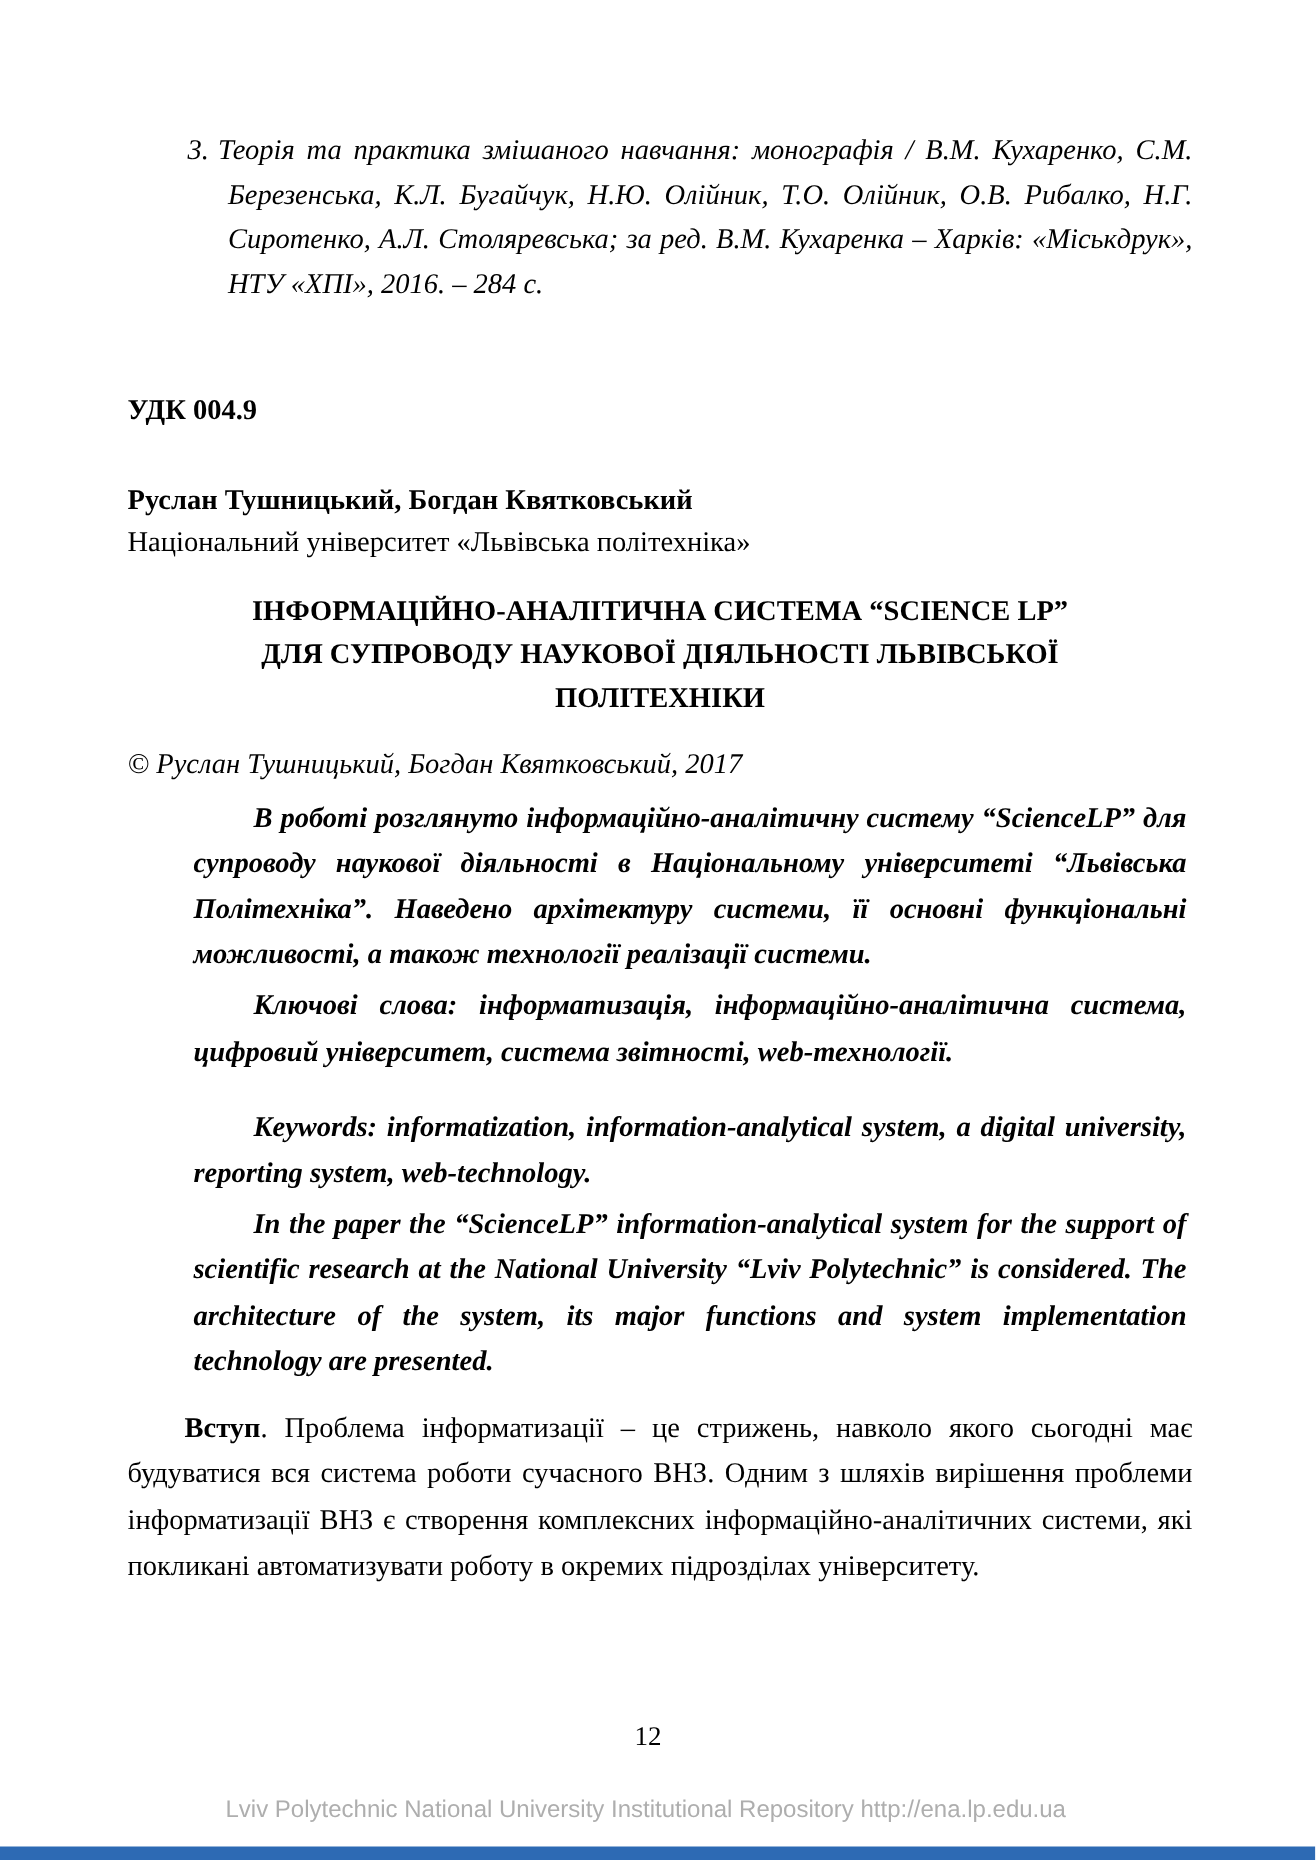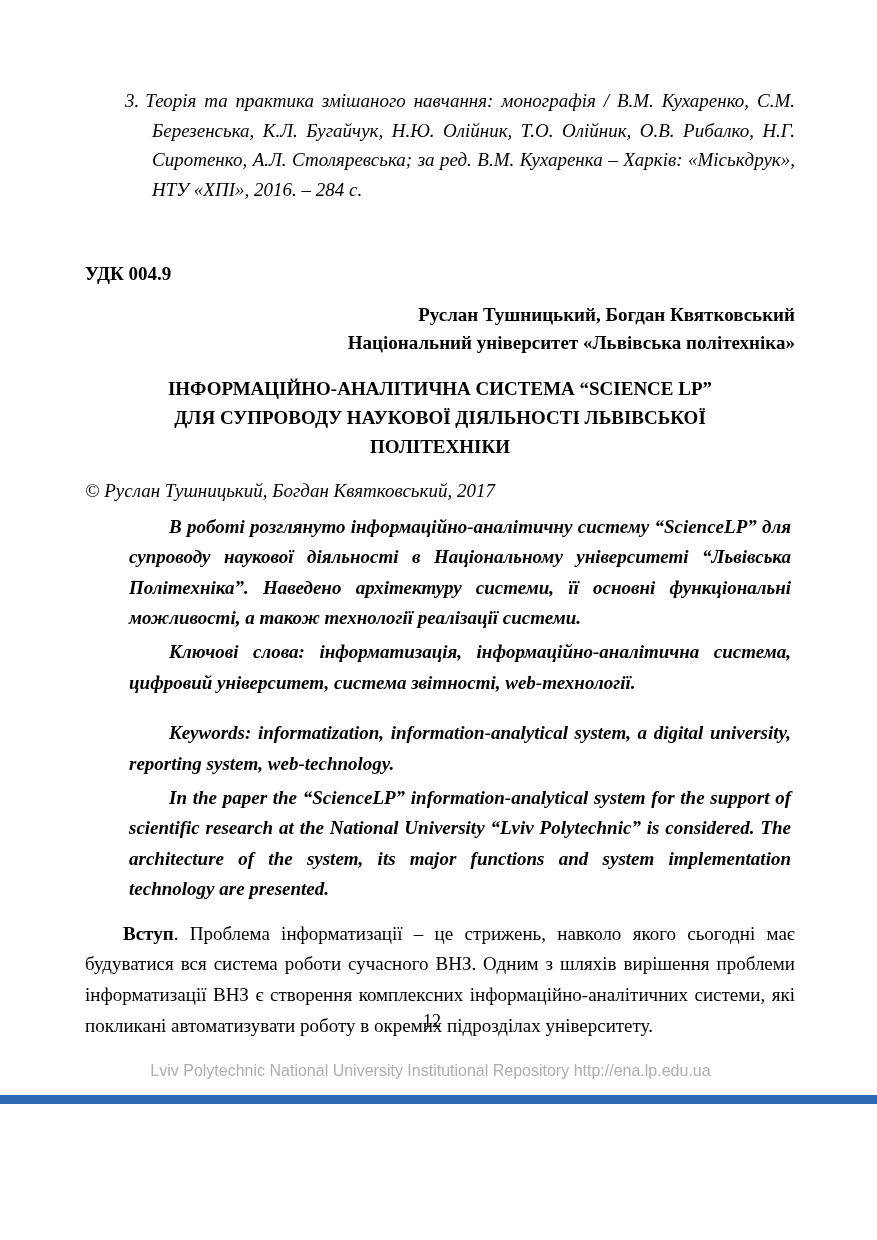--- a/index.html
+++ b/index.html
@@ -1,19 +1,19 @@
 <!DOCTYPE html>
 <html><head>
 <meta charset="utf-8">
 <style>
   html, body { margin: 0; padding: 0; background: #ffffff; }
   .page {
     position: relative;
     width: 877px;
-    height: 1104px;
+    height: 1240px;
     margin: 0 auto;
     box-sizing: border-box;
     padding: 86px 82px 0 85px;
     background: #ffffff;
     font-family: "Liberation Serif", serif;
     font-size: 19px;
     color: #000000;
     overflow: hidden;
   }
   .references {
@@ -25,23 +25,23 @@
     text-indent: -27px;
     text-align: justify;
     line-height: 1.56;
     margin: 0 0 2px 0;
   }
   .ref-num { padding-right: 6px; }
   .udk {
     margin-top: 58px;
     font-weight: bold;
   }
-  .authors-block { margin-top: 16px; text-align: right; line-height: 1.5; }
+  .authors-block { margin-top: 35px; line-height: 1.5; }
   .authors { font-weight: bold; }
-  .affiliation { font-weight: bold; }
+  .affiliation { font-weight: normal; }
   .paper-title {
     margin-top: 16px;
     text-align: center;
     font-weight: bold;
     line-height: 1.55;
   }
   .copyright {
     margin-top: 18px;
     font-style: italic;
   }

